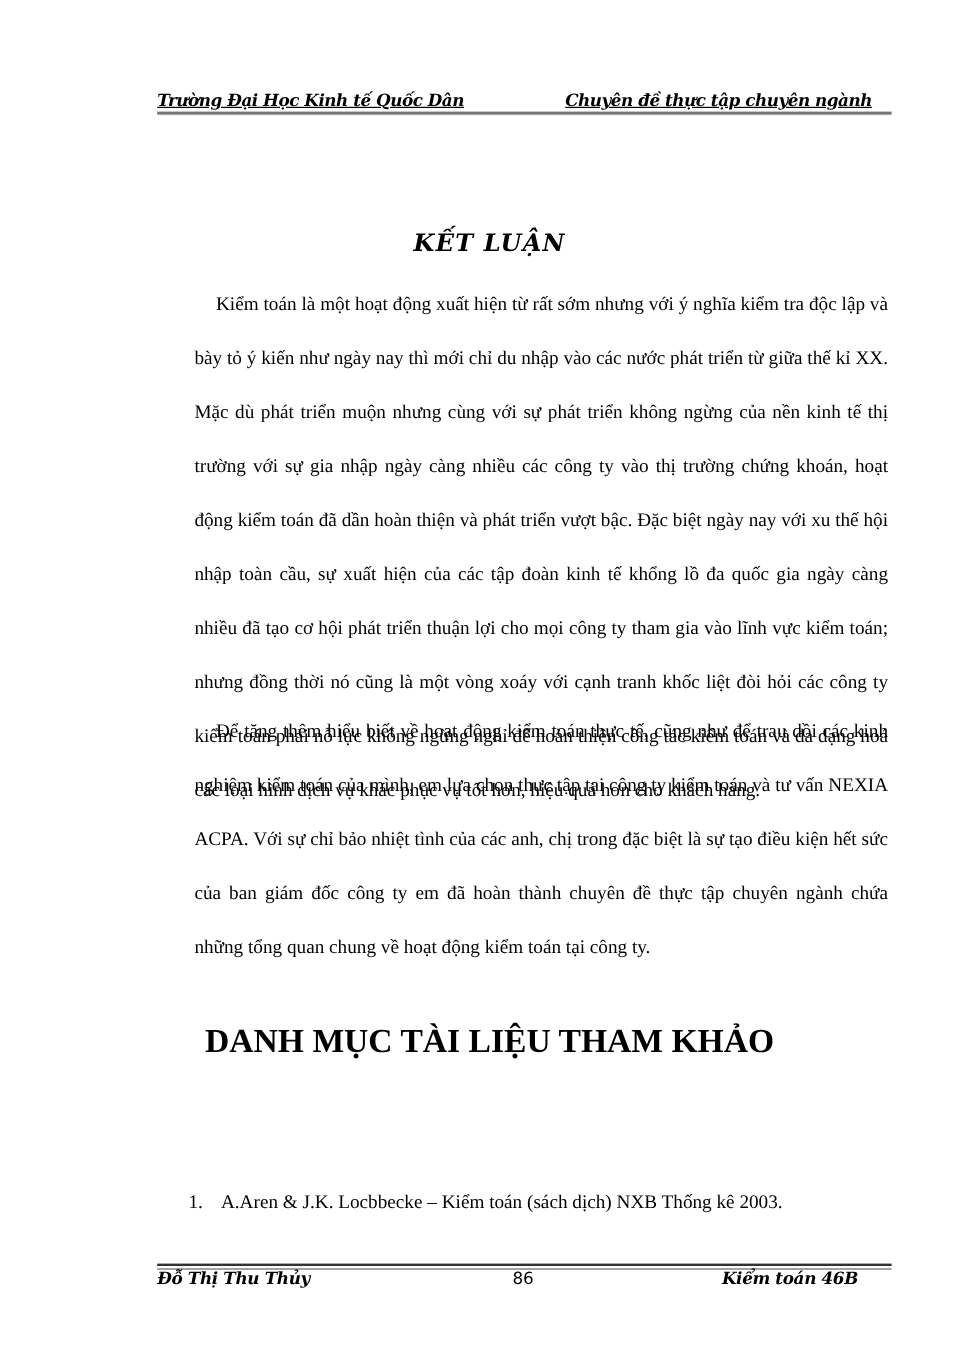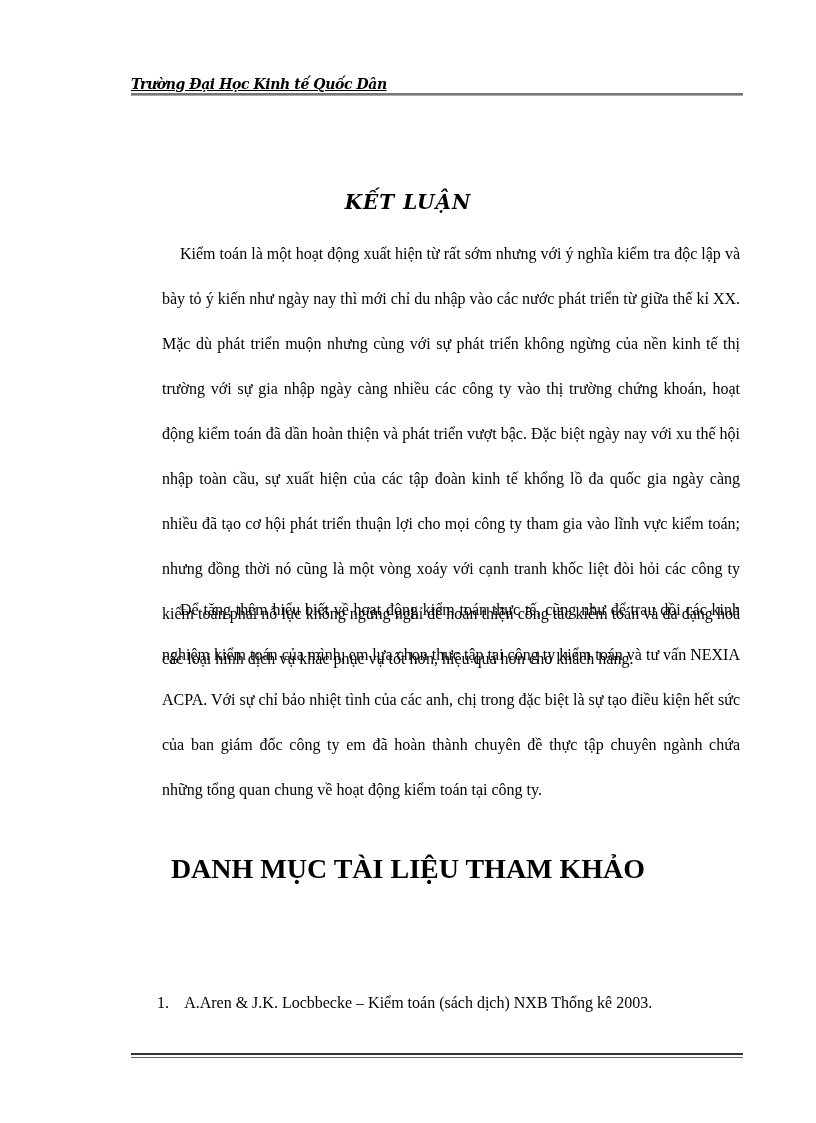--- a/index.html
+++ b/index.html
@@ -61,31 +61,37 @@
       font-family: "DejaVu Sans", sans-serif; font-size: 14px;
     }
   </style>
 </head>
 <body>
 
 <div class="page">
 
   <div class="header">
     <span class="left">Trường Đại Học Kinh tế Quốc Dân</span>
+    <span class="right">Chuyên đề thực tập chuyên ngành</span>
   </div>
   <div class="header-rule"></div>
 
   <div class="title">KẾT LUẬN</div>
 
   <p class="body-text p1" style="margin:0">Kiểm toán là một hoạt động xuất hiện từ rất sớm nhưng với ý nghĩa kiểm tra độc lập và bày tỏ ý kiến như ngày nay thì mới chỉ du nhập vào các nước phát triển từ giữa thế kỉ XX. Mặc dù phát triển muộn nhưng cùng với sự phát triển không ngừng của nền kinh tế thị trường với sự gia nhập ngày càng nhiều các công ty vào thị trường chứng khoán, hoạt động kiểm toán đã dần hoàn thiện và phát triển vượt bậc. Đặc biệt ngày nay với xu thế hội nhập toàn cầu, sự xuất hiện của các tập đoàn kinh tế khổng lồ đa quốc gia ngày càng nhiều đã tạo cơ hội phát triển thuận lợi cho mọi công ty tham gia vào lĩnh vực kiểm toán; nhưng đồng thời nó cũng là một vòng xoáy với cạnh tranh khốc liệt đòi hỏi các công ty kiểm toán phải nỗ lực không ngừng nghỉ để hoàn thiện công tác kiểm toán và đa dạng hoá các loại hình dịch vụ khác phục vụ tốt hơn, hiệu quả hơn cho khách hàng.</p>
   <p class="body-text p2" style="margin:0">Để tăng thêm hiểu biết về hoạt động kiểm toán thực tế, cũng như để trau dồi các kinh nghiệm kiểm toán của mình, em lựa chọn thực tập tại công ty kiểm toán và tư vấn NEXIA ACPA. Với sự chỉ bảo nhiệt tình của các anh, chị trong đặc biệt là sự tạo điều kiện hết sức của ban giám đốc công ty em đã hoàn thành chuyên đề thực tập chuyên ngành chứa những tổng quan chung về hoạt động kiểm toán tại công ty.</p>
 
   <div class="refs-title">DANH MỤC TÀI LIỆU THAM KHẢO</div>
 
   <div class="ref-item">
     <span class="num">1.</span>
     <span>A.Aren &amp; J.K. Locbbecke – Kiểm toán (sách dịch) NXB Thống kê 2003.</span>
   </div>
 
   <div class="footer-rule1"></div>
   <div class="footer-rule2"></div>
+  <div class="footer">
+    <span class="author">Đỗ Thị Thu Thủy</span>
+    <span class="page-num">86</span>
+    <span class="class">Kiểm toán 46B</span>
+  </div>
 
 </div>
 
 </body></html>

